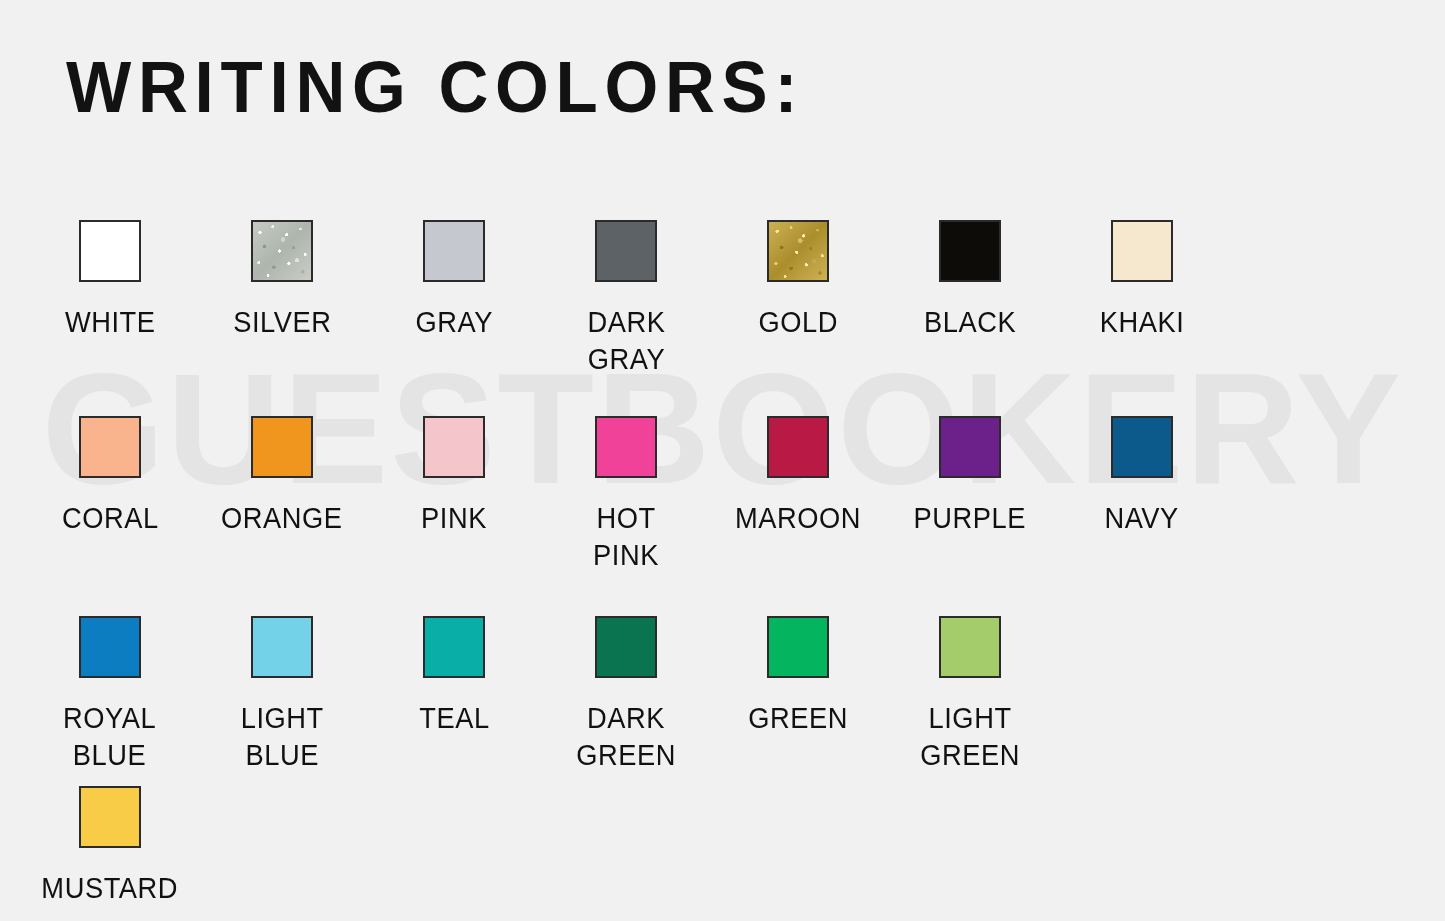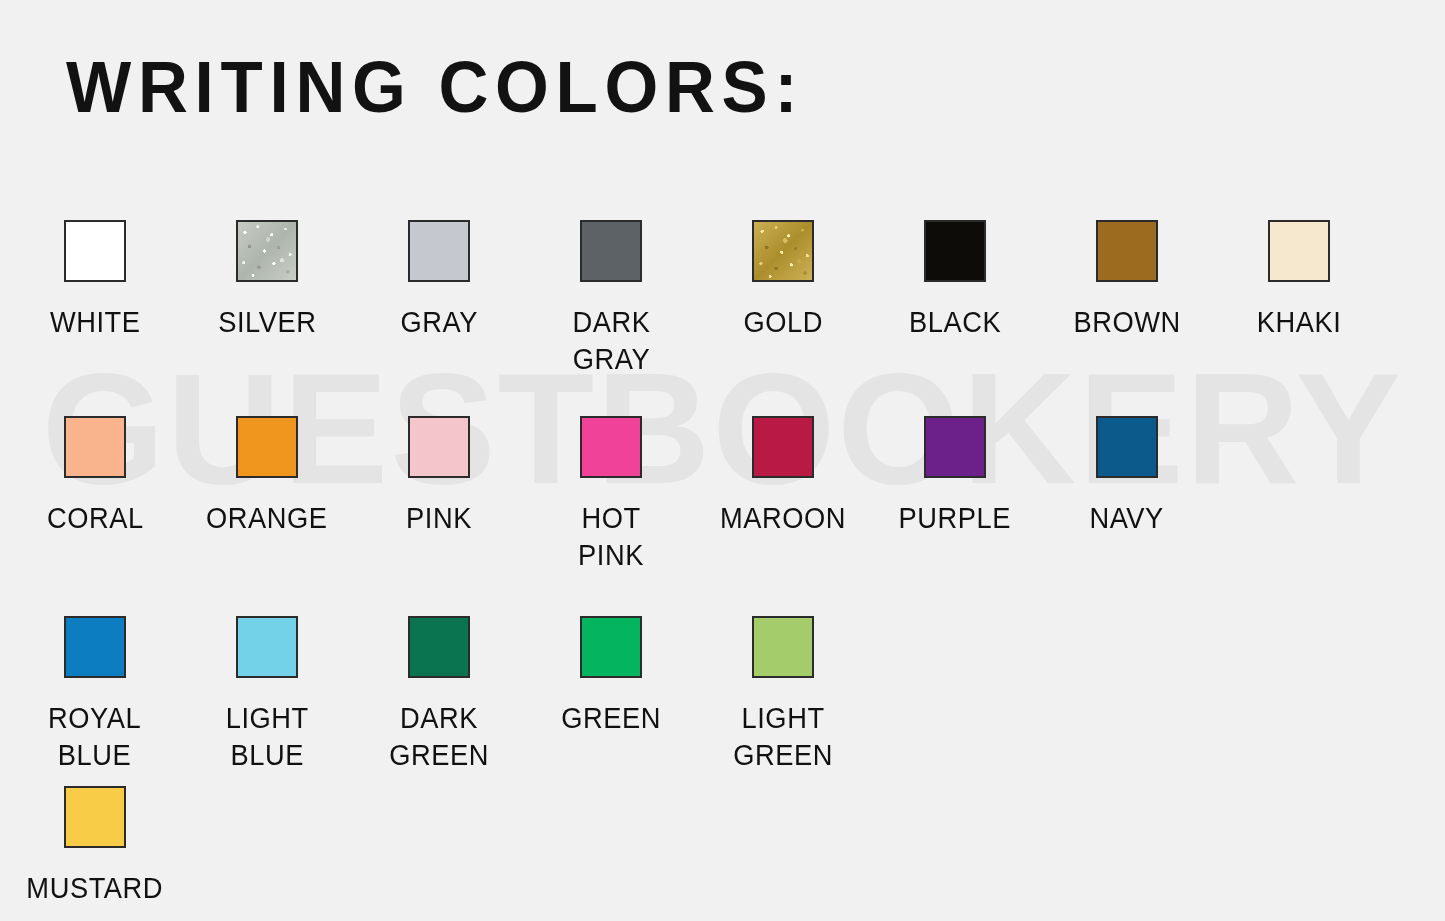--- a/index.html
+++ b/index.html
@@ -68,21 +68,21 @@
     position: absolute;
     left: 0;
     top: 206px;
     width: 1445px;
     z-index: 2;
   }
 
   .row {
     display: flex;
     width: 1445px;
-    padding-left: 9px;
+    padding-left: 24px;
     padding-right: 6px;
   }
 
   .row-1 { height: 196px; }
   .row-2 { height: 200px; }
   .row-3 { height: 170px; }
   .row-4 { height: 130px; }
 
   .cell {
     width: 172px;
@@ -186,24 +186,20 @@
         </div>
         <div class="cell">
           <div class="swatch tex-gold"></div>
           <div class="swatch-label">GOLD</div>
         </div>
         <div class="cell">
           <div class="swatch" style="background: rgb(14, 12, 8);"></div>
           <div class="swatch-label">BLACK</div>
         </div>
         <div class="cell">
-          <div class="swatch" style="background: rgb(156, 107, 32);"></div>
-          <div class="swatch-label">BROWN</div>
-        </div>
-        <div class="cell">
           <div class="swatch" style="background: rgb(246, 232, 206);"></div>
           <div class="swatch-label">KHAKI</div>
         </div>
       </div>
     <div class="row row-2">
         <div class="cell">
           <div class="swatch" style="background: rgb(249, 180, 141);"></div>
           <div class="swatch-label">CORAL</div>
         </div>
         <div class="cell">
@@ -237,20 +233,24 @@
           <div class="swatch" style="background: rgb(11, 125, 192);"></div>
           <div class="swatch-label">ROYAL
 BLUE</div>
         </div>
         <div class="cell">
           <div class="swatch" style="background: rgb(116, 210, 232);"></div>
           <div class="swatch-label">LIGHT
 BLUE</div>
         </div>
         <div class="cell">
+          <div class="swatch" style="background: rgb(9, 175, 166);"></div>
+          <div class="swatch-label">TEAL</div>
+        </div>
+        <div class="cell">
           <div class="swatch" style="background: rgb(10, 116, 80);"></div>
           <div class="swatch-label">DARK
 GREEN</div>
         </div>
         <div class="cell">
           <div class="swatch" style="background: rgb(5, 180, 94);"></div>
           <div class="swatch-label">GREEN</div>
         </div>
         <div class="cell">
           <div class="swatch" style="background: rgb(165, 204, 107);"></div>

